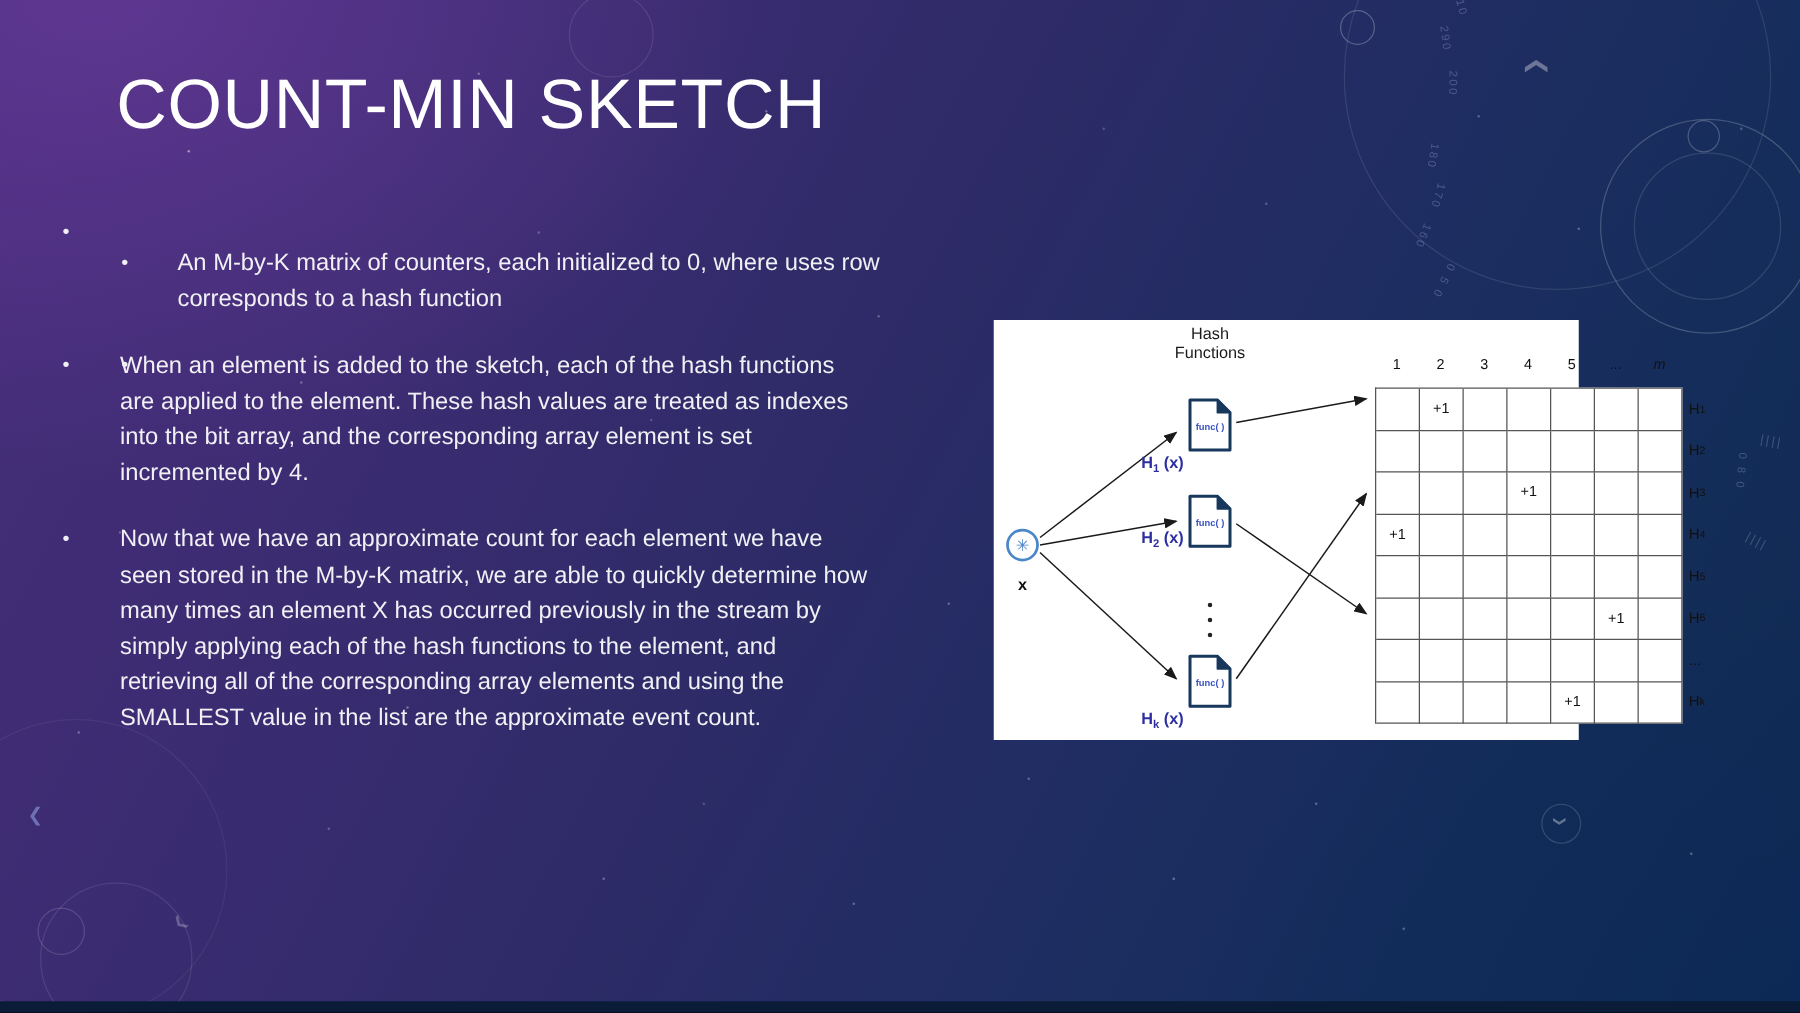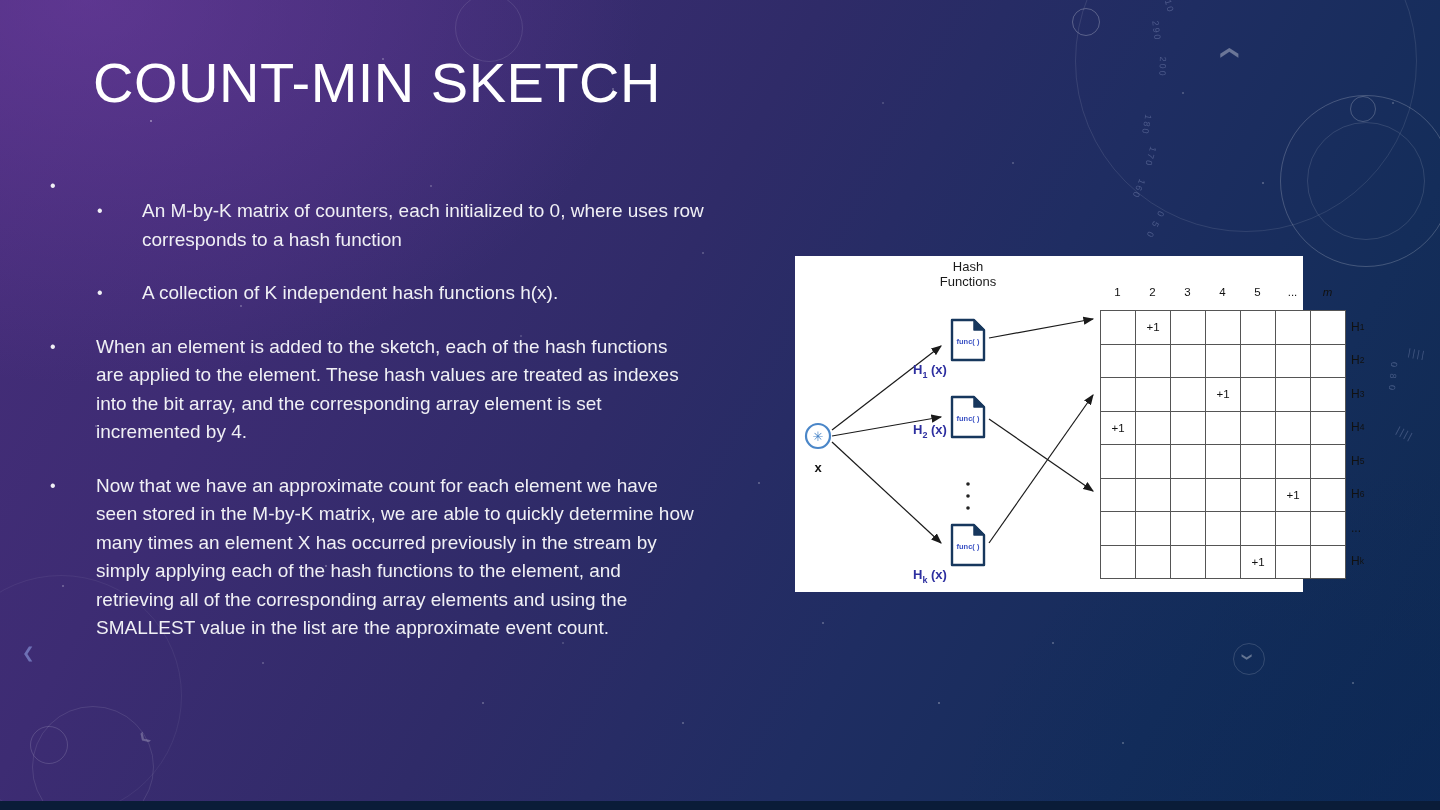--- a/index.html
+++ b/index.html
@@ -63,21 +63,21 @@
            font-size:56px; font-weight:300; letter-spacing:0.5px; line-height:1.1; }
   .bullets { position:absolute; left:0; top:172px; width:740px; color:#f0f0f5;
              font-size:19px; line-height:28.5px; }
   .bullet-item { position:relative; margin-bottom:25px; }
   .bullet-item .marker { position:absolute; top:0; font-size:16px; }
   .level1 { padding-left:96px; }  .level1 .marker { left:50px; }
   .level2 { padding-left:142px; } .level2 .marker { left:97px; }
   .level1 .btext { display:inline-block; max-width:604px; }
   .level2 .btext { display:inline-block; max-width:562px; }
   
-  .panel { position:absolute; left:795px; top:256px; width:468px; height:336px; background:#ffffff;padding-left:40px; }
+  .panel { position:absolute; left:795px; top:256px; width:468px; height:336px; background:#ffffff; }
   .diagram-svg { position:absolute; left:0; top:0; }
   .hash-header { position:absolute; left:118px; top:4px; width:110px; text-align:center;
                  font-size:13px; line-height:1.15; color:#1a1a1a; white-space:pre-line; }
   .hash-label { position:absolute; left:118px; width:110px; 
                 font-size:13px; font-weight:bold; color:#2d2fa0; }
   .hash-label sub { font-size:9px; }
   .hl1 { top:106px; } .hl2 { top:166px; } .hl3 { top:311px; }
   .grid-headers { position:absolute; left:305px; top:30px; display:grid;
                   grid-template-columns:repeat(7,35px); font-size:11.5px; color:#111; }
   .col-h { text-align:center; }
@@ -132,21 +132,21 @@
   <span class="chev ch2">❮</span>
   <span class="chev ch3">❯</span>
   <span class="chev ch4">❯</span>
   <span class="chev ch5">❯</span>
 
   <h1 class="title">COUNT-MIN SKETCH</h1>
 
   <div class="bullets">
       <div class="bullet-item level1"><span class="marker">•</span></div>
       <div class="bullet-item level2"><span class="marker">•</span><span class="btext">An M-by-K matrix of counters, each initialized to 0, where uses row corresponds to a hash function</span></div>
-      <div class="bullet-item level2"><span class="marker">•</span><span class="btext">A collection of K independent hash functions h(x).</span></div>
+      <div class="bullet-item level2"><span class="marker">•</span></div>
       <div class="bullet-item level1"><span class="marker">•</span><span class="btext">When an element is added to the sketch, each of the hash functions are applied to the element. These hash values are treated as indexes into the bit array, and the corresponding array element is set incremented by 4.</span></div>
       <div class="bullet-item level1"><span class="marker">•</span><span class="btext">Now that we have an approximate count for each element we have seen stored in the M-by-K matrix, we are able to quickly determine how many times an element X has occurred previously in the stream by simply applying each of the hash functions to the element, and retrieving all of the corresponding array elements and using the SMALLEST value in the list are the approximate event count.</span></div>
     </div>
 
   <div class="panel">
     <div class="hash-header">Hash
 Functions</div>
 
     <svg class="diagram-svg" width="580" height="336" viewBox="0 0 580 336">
       <defs>

